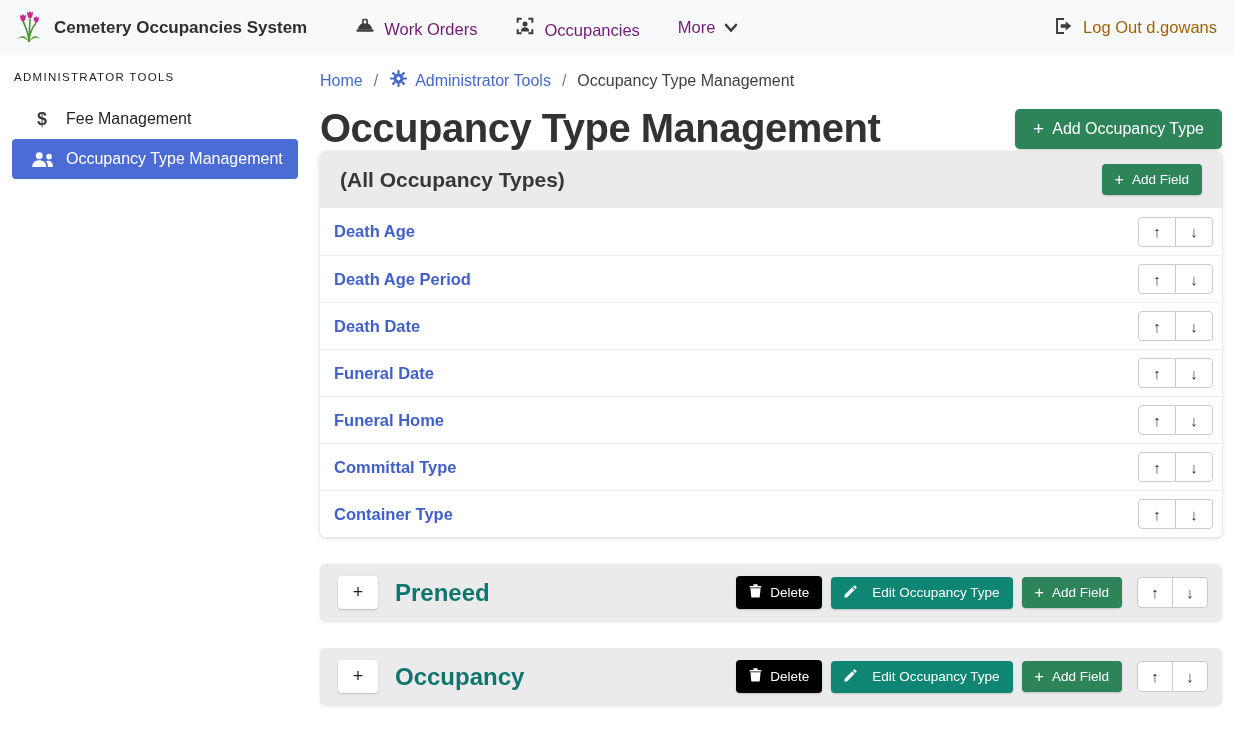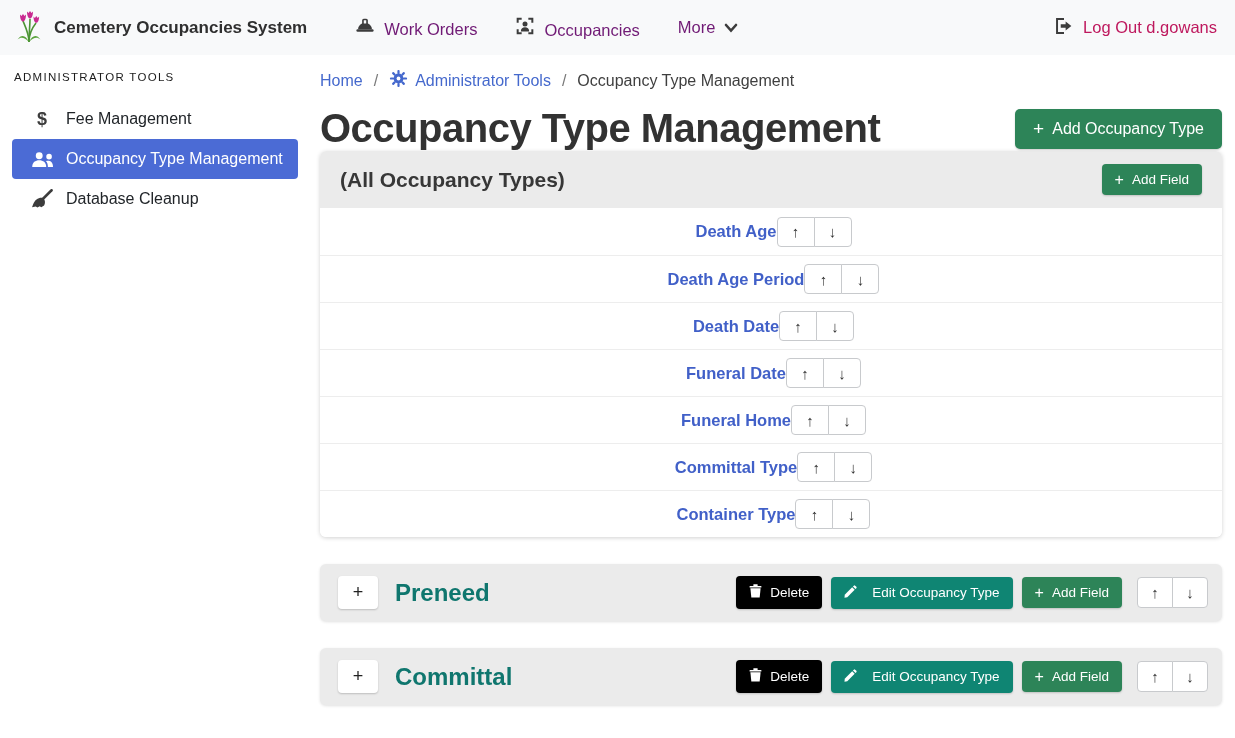--- a/index.html
+++ b/index.html
@@ -9,21 +9,21 @@
 
   
   .navbar { height:55px; background:#f8f9fa; display:flex; align-items:center;
     padding:0 18px 0 14px; }
   .brand { display:flex; align-items:center; gap:10px; margin-right:48px; }
   .brand-title { font-size:17px; font-weight:700; color:#2f2f2f; }
   .nav-item { display:flex; align-items:flex-end; gap:9px; margin-right:38px;
     font-size:16.5px; color:#701a75; cursor:pointer; }
   .nav-item svg { flex:0 0 auto; }
   .nav-spacer { margin-left:auto; }
-  .logout { display:flex; align-items:center; gap:9px; font-size:16.5px; color:#be185d; cursor:pointer; }
+  .logout { display:flex; align-items:center; gap:9px; font-size:16.5px; color:#a16207; cursor:pointer; }
 
   
   .sidebar { position:absolute; top:55px; left:0; width:310px; bottom:0; background:#fff; padding-top:6px; }
   .sidebar-heading { font-size:11.5px; letter-spacing:1.3px; color:#1c1c1c;
     padding:10px 14px 16px 14px; font-weight:500; }
   .side-item { display:flex; align-items:center; gap:12px; height:40px;
     margin:0 12px 0 12px; padding-left:18px; font-size:16px; color:#212529;
     border-radius:4px; cursor:pointer; }
   .side-item .ico { width:24px; display:flex; justify-content:center; align-items:center; }
   .side-item.active { background:#4b6bd5; color:#fff; }
@@ -47,21 +47,21 @@
   .btn-lg { font-size:16px; padding:11px 18px; }
   .btn-sm { font-size:13.5px; padding:8px 13px; border-radius:4px; }
   .plus-glyph { font-size:19px; line-height:14px; font-weight:500; }
   .plus-sm { font-size:16px; line-height:12px; font-weight:500; }
 
   
   .card { border-radius:6px; box-shadow:0 1px 4px rgba(0,0,0,.18); overflow:hidden; background:#fff; }
   .card-header { background:#ebebeb; height:57px; display:flex; align-items:center;
     justify-content:space-between; padding:0 20px; }
   .card-title { font-size:21px; font-weight:600; color:#373737; }
-  .field-row { height:47px; display:flex; align-items:center; justify-content:center;
+  .field-row { height:47px; display:flex; align-items:center; justify-content:space-between;
     padding:0 9px 0 14px; background:#fff; }
   .field-row + .field-row { border-top:1px solid #ededed; }
   .field-link { color:#4160c8; font-weight:700; font-size:16.5px; text-decoration:none; cursor:pointer; }
   .arrow-group { display:inline-flex; }
   .arrow-btn { width:38px; height:30px; background:#fff; border:1px solid #c8cacd;
     color:#333; font-size:15px; display:flex; align-items:center; justify-content:center;
     cursor:pointer; font-family:inherit; padding:0; }
   .arrow-btn.up { border-radius:4px 0 0 4px; }
   .arrow-btn.down { border-radius:0 4px 4px 0; margin-left:-1px; }
 
@@ -171,29 +171,20 @@
           <path d="M1.5 19 c0-5.5 3.8-8 8.5-8 s8.5 2.5 8.5 8 z"></path>
           <circle cx="22" cy="6.5" r="3.4"></circle>
           <path d="M20.2 11.4 c4.2 0 6.6 2.4 6.6 7.6 h-6.2 c0-3-0.8-5.8-2.6-7.3 z"></path>
         </svg>
       </span>
       <span>Occupancy Type Management</span>
     </div>
 
 
 
-    <div class="side-item">
-      <span class="ico">
-        <svg width="22" height="20" viewBox="0 0 26 24">
-          <line x1="24.5" y1="1.5" x2="14" y2="12" stroke="#3c3c3c" stroke-width="3" stroke-linecap="round"></line>
-          <path d="M13.5 10.5 c-5 -0.5 -9 2.5 -11 7.5 l-1.5 4 4.5 -1 2 1.2 2.8 -1.6 1.8 1.2 3.4 -2 c1.8 -3 1.5 -7.5 -2 -9.3 z" fill="#3c3c3c"></path>
-        </svg>
-      </span>
-      <span>Database Cleanup</span>
-    </div>
   </div>
 
   <div class="main">
 
     <div class="breadcrumb">
       <a class="crumb-link">
         <span>Home</span>
       </a>
       <span class="crumb-sep">/</span>
       <a class="crumb-link">
@@ -316,21 +307,21 @@
         </button>
         <span class="arrow-group" style="margin-left:6px;">
           <button class="arrow-btn up">↑</button>
           <button class="arrow-btn down">↓</button>
         </span>
       </span>
     </div>
 
     <div class="type-bar">
       <button class="expand-btn">+</button>
-      <span class="type-title">Committal</span>
+      <span class="type-title">Occupancy</span>
       <span class="bar-actions">
         <button class="btn btn-red btn-sm">
           <span>
             <svg width="13" height="14" viewBox="0 0 14 15" fill="#fff">
               <path d="M1.5 4.5 h11 l-1 10 h-9 z"></path>
               <rect x="0.5" y="2" width="13" height="1.8" rx="0.9"></rect>
               <rect x="4.5" y="0.2" width="5" height="1.8" rx="0.9"></rect>
             </svg>
           </span>
           <span>Delete</span>

